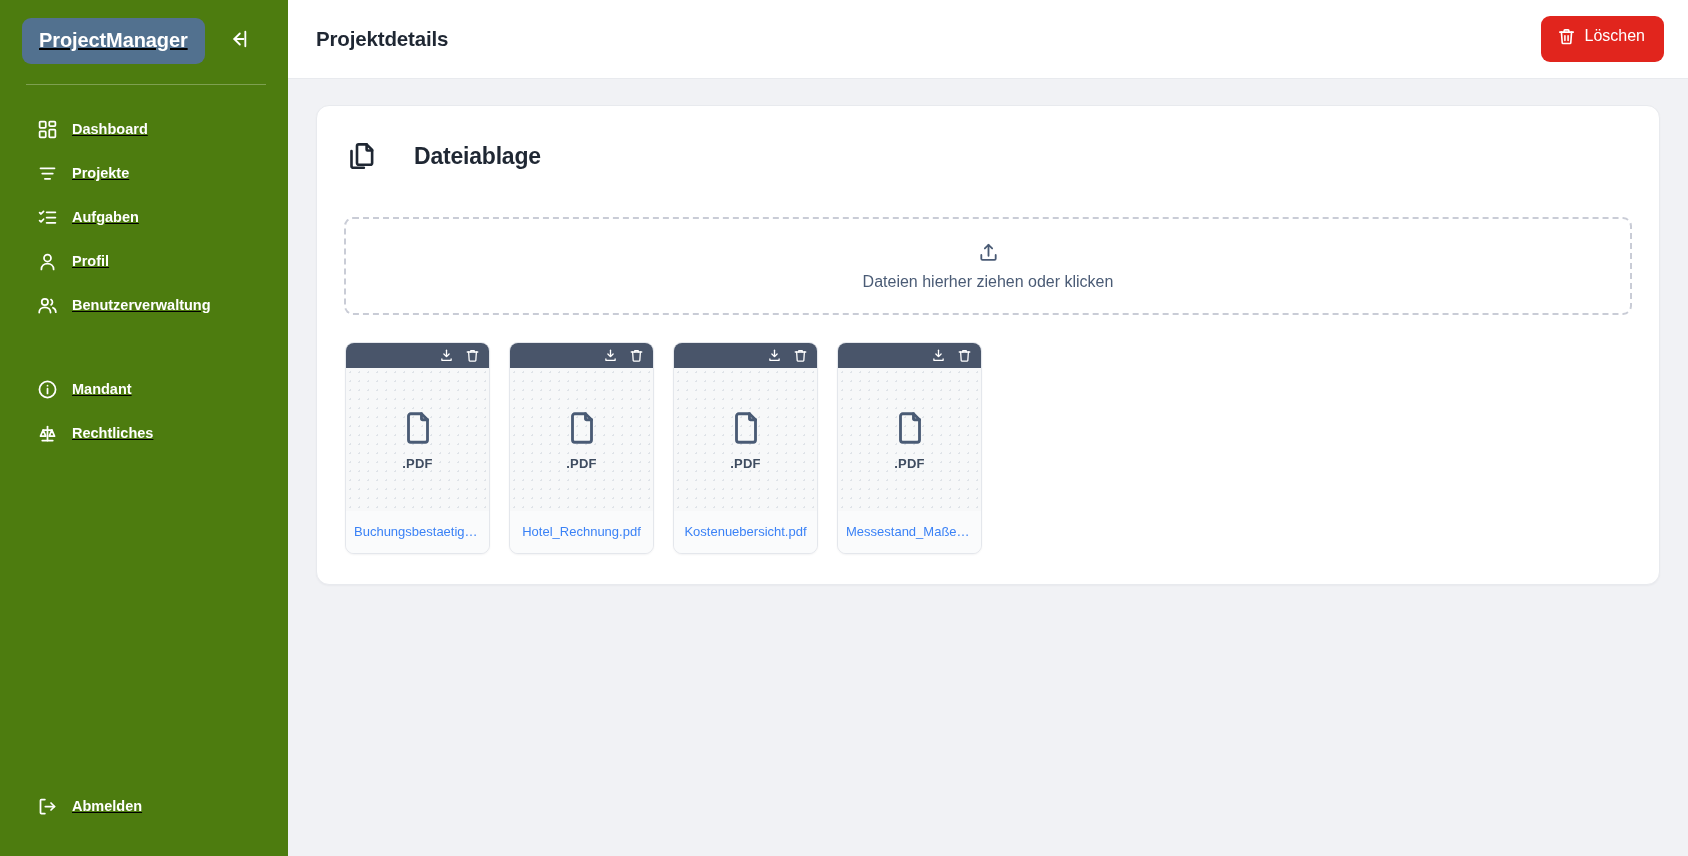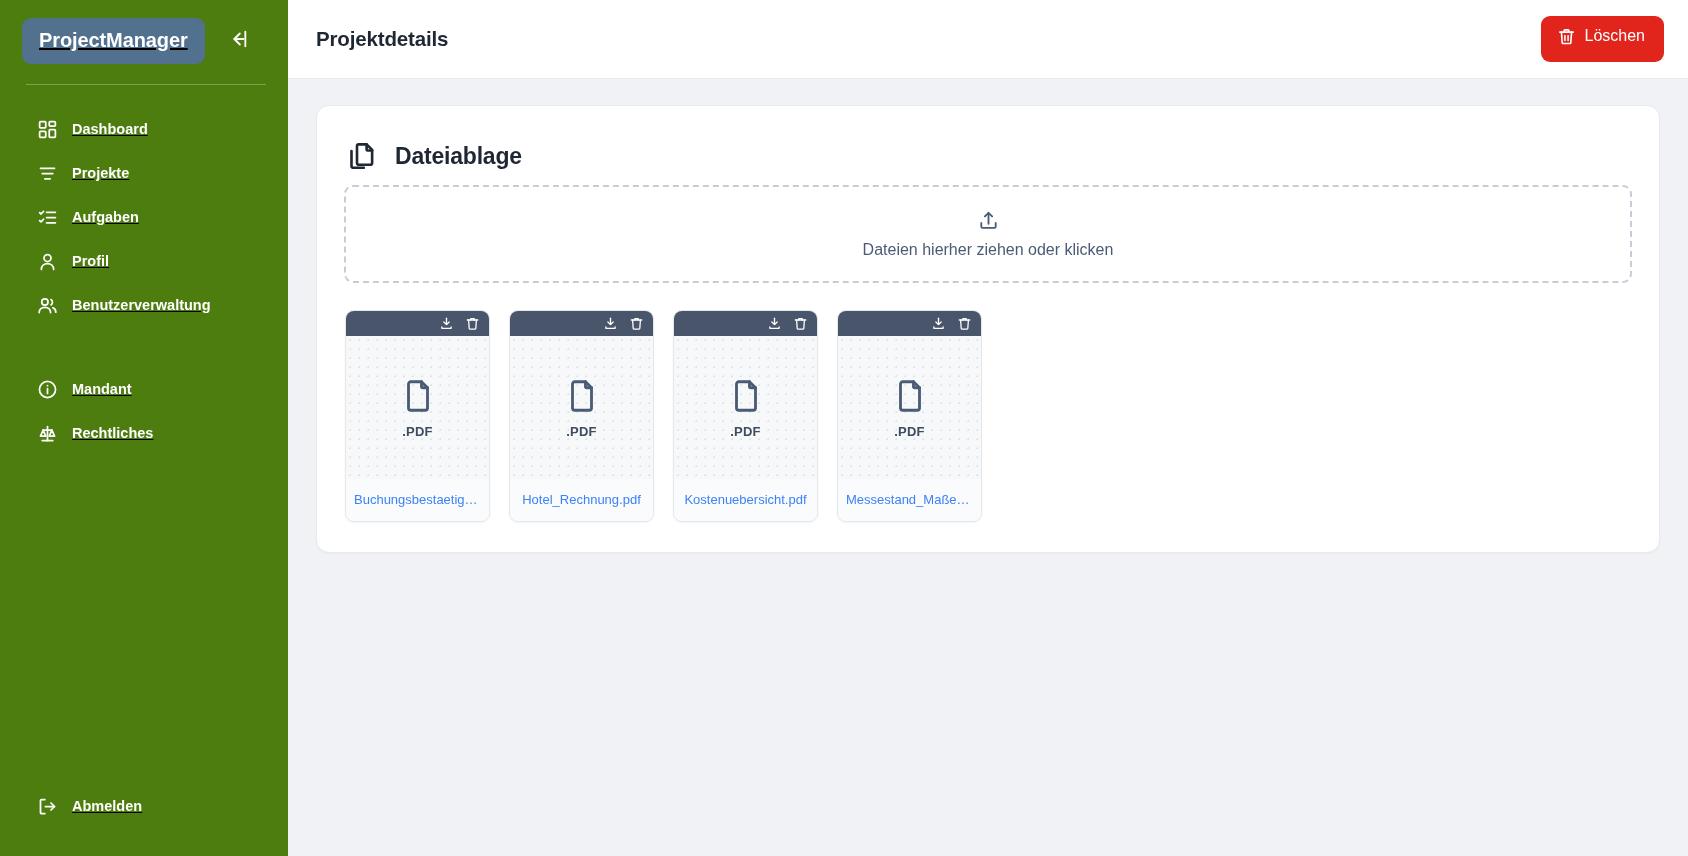--- a/index.html
+++ b/index.html
@@ -86,23 +86,23 @@
   #content { flex: 1 1 auto; padding: 26px 28px; overflow: hidden; }
 
   .panel {
     background: #ffffff;
     border: 1px solid #e8eaee;
     border-radius: 13px;
     padding: 26px 26px 30px 26px;
     box-shadow: 0 1px 2px rgba(16,24,40,0.04);
   }
   .panel-head {
-    display: flex; align-items: center; gap: 16px;
+    display: flex; align-items: center; gap: 35px;
     padding: 8px 0 0 3px;
-    margin-bottom: 12px;
+    margin-bottom: 44px;
   }
   .panel-head-icon { color: #1f2733; display: flex; }
   .panel-title {
     font-size: 23px; font-weight: bold; color: #1f2733;
     letter-spacing: -0.2px;
   }
 
   .dropzone {
     border: 2px dashed #c9ccd6;
     border-radius: 9px;

